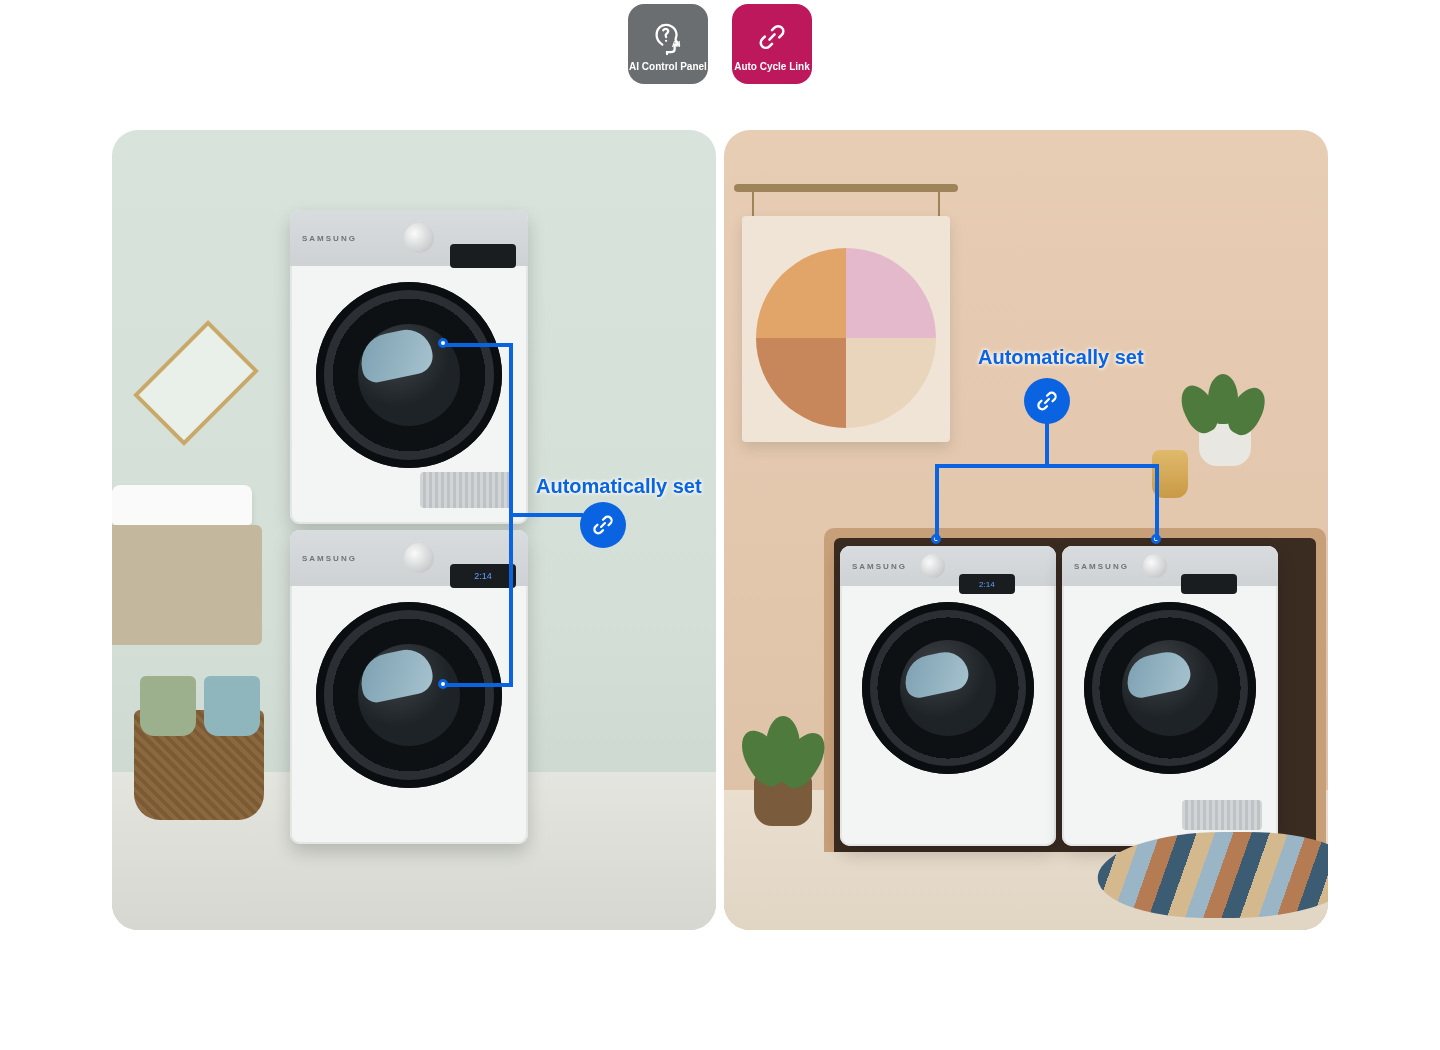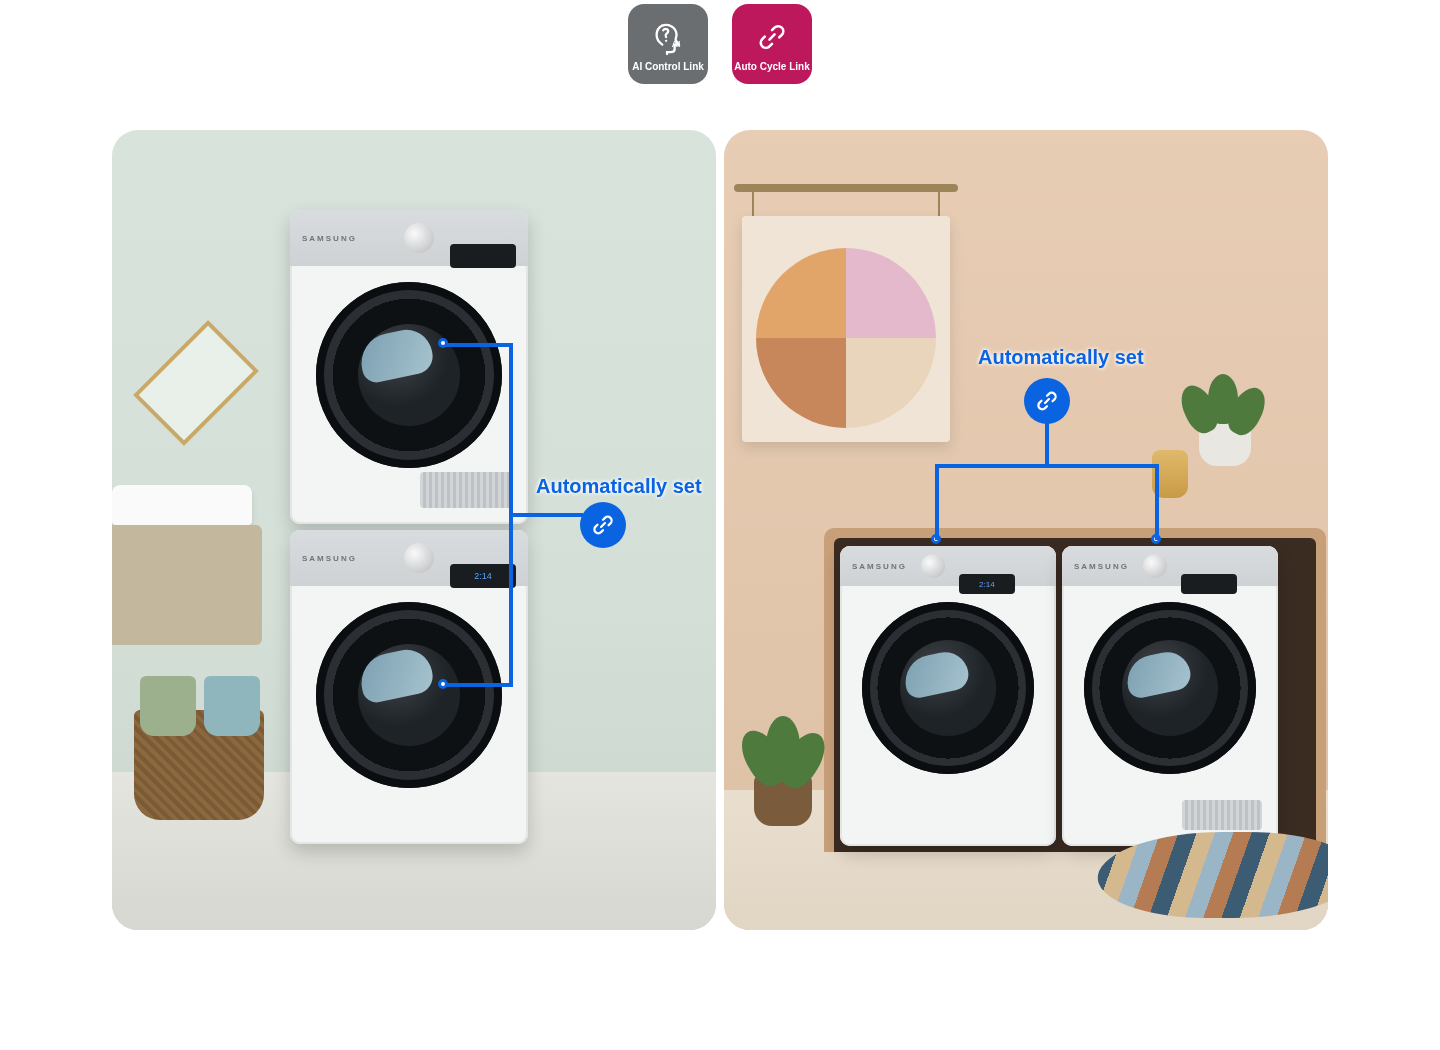--- a/index.html
+++ b/index.html
@@ -164,21 +164,21 @@
   <div class="badge ai">
     <span class="ico">
       <svg viewBox="0 0 40 40" width="38" height="38" fill="none" stroke="#fff" stroke-width="2.4" stroke-linecap="round">
         <path d="M14 8c6-2 14 1 15 9 0 3-1 4-1 6l3 5h-4v5c0 2-2 3-4 3h-4v2"></path>
         <path d="M14 8c-4 2-6 6-6 10 0 5 3 8 6 10"></path>
         <path d="M15 13c1-2 4-2 5 0s-1 3-2 4 0 3 0 3"></path>
         <circle cx="18" cy="24" r="1.2" fill="#fff" stroke="none"></circle>
         <text x="24" y="31" font-size="9" fill="#fff" stroke="none" font-weight="700">AI</text>
       </svg>
     </span>
-    <span class="badge-label">AI Control Link</span>
+    <span class="badge-label">AI Control Panel</span>
   </div>
   <div class="badge link">
     <span class="ico">
       <svg viewBox="0 0 40 40" width="34" height="34" fill="none" stroke="#fff" stroke-width="3" stroke-linecap="round">
         <path d="M17 23l6-6"></path>
         <path d="M20 12l3-3a6 6 0 018.5 8.5l-3 3"></path>
         <path d="M20 28l-3 3a6 6 0 01-8.5-8.5l3-3"></path>
       </svg>
     </span>
     <span class="badge-label">Auto Cycle Link</span>

